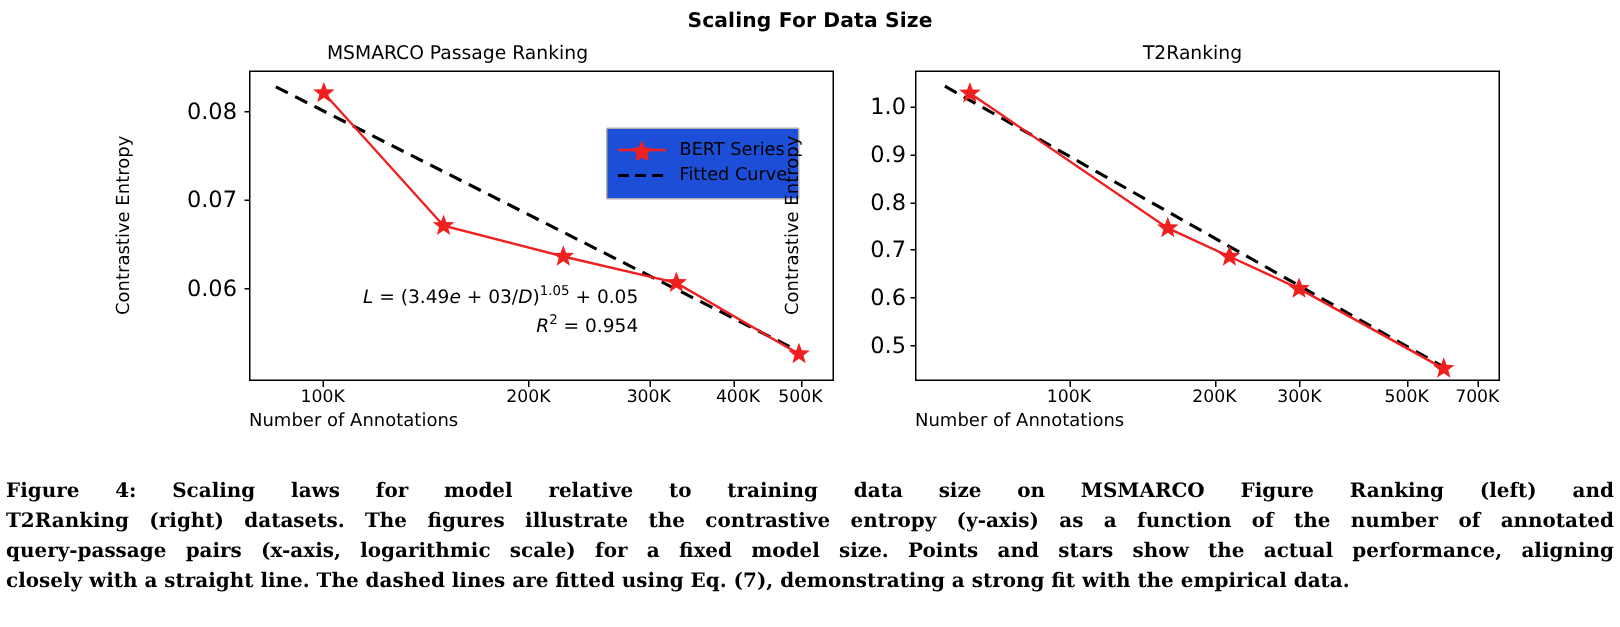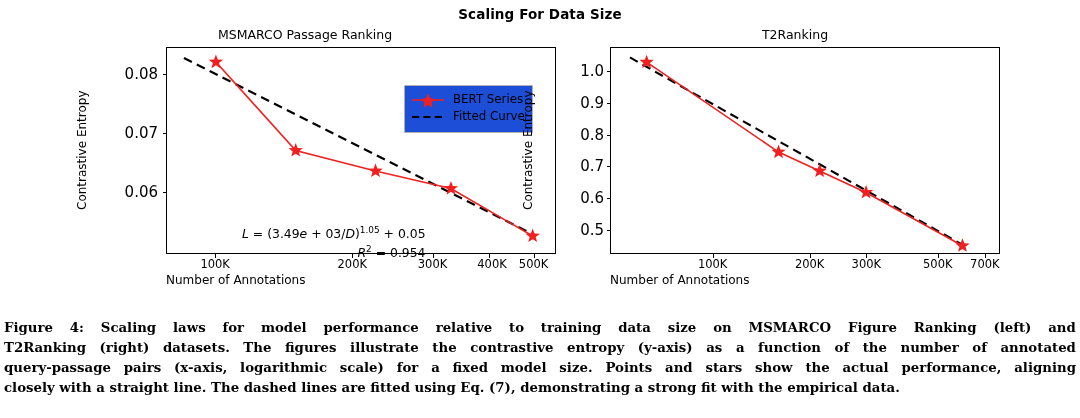--- a/index.html
+++ b/index.html
@@ -183,21 +183,21 @@
   .legend-key svg { position: absolute; left: 0; top: 0; }
 
   
   .eqn {
     position: absolute;
     font-size: 12.4px;
     line-height: 1.55;
     white-space: nowrap;
     font-family: "DejaVu Sans", sans-serif;
   }
-  #eqn-left  { left: 182px; top: 188px; margin-top: 36px; }
+  #eqn-left  { left: 182px; top: 188px; }
   .eqn .l2 { display: block; text-align: right; }
   .it { font-style: italic; }
   sup { font-size: 0.72em; vertical-align: super; }
 
   
   #caption {
     position: absolute;
     left: 4px;
     top: 318px;
     width: 1072px;
@@ -344,21 +344,20 @@
 </div>
 
 <div id="caption">
   <span class="cline j" id="cap-line-1">
       <span>Figure</span>
       <span>4:</span>
       <span>Scaling</span>
       <span>laws</span>
       <span>for</span>
       <span>model</span>
-      <span>performance</span>
       <span>relative</span>
       <span>to</span>
       <span>training</span>
       <span>data</span>
       <span>size</span>
       <span>on</span>
       <span>MSMARCO</span>
       <span>Figure</span>
       <span>Ranking</span>
       <span>(left)</span>

